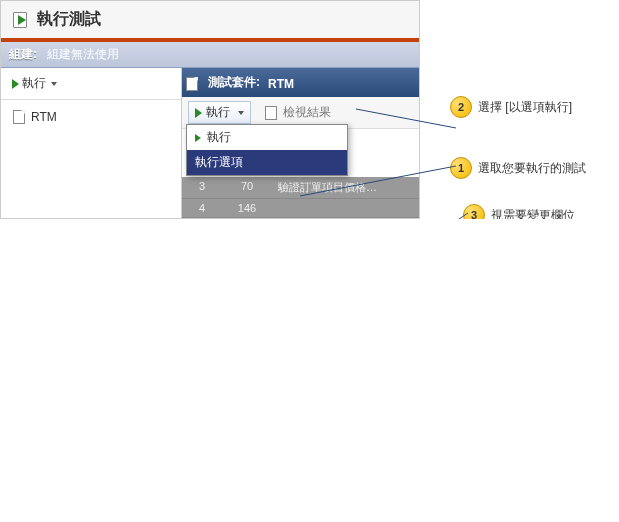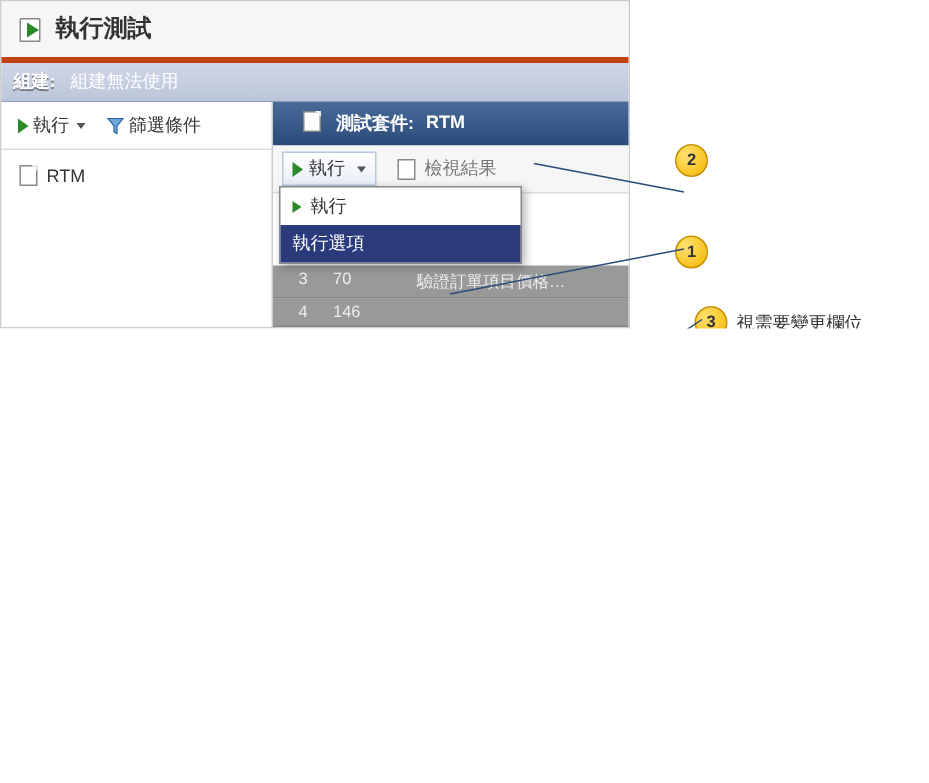--- a/index.html
+++ b/index.html
@@ -33,33 +33,33 @@
   .tri-green{display:inline-block;width:0;height:0;border-left:7px solid #2a8a2a;border-top:5px solid transparent;border-bottom:5px solid transparent}
   .tri-down-sm{display:inline-block;width:0;height:0;border-top:4px solid #555;border-left:3px solid transparent;border-right:3px solid transparent;margin-left:2px}
   .funnel{display:inline-block;width:12px;height:12px;position:relative}
   .funnel svg{width:12px;height:12px}
   .tree{padding:8px}
   .tree-item{display:flex;align-items:center;gap:4px;padding:2px 4px;cursor:pointer}
   .sheet-icon{display:inline-block;width:14px;height:14px;position:relative}
   .sheet-icon .pg{position:absolute;left:0;top:0;width:10px;height:12px;background:#fff;border:1px solid #888}
   .sheet-icon .fold{position:absolute;right:2px;top:0;width:0;height:0;border-top:4px solid #eee;border-left:4px solid transparent}
   .right-pane{flex:1;position:relative;background:#fff}
-  .suite-header{display:flex;align-items:flex-start;gap:8px;padding:6px 20px;background:linear-gradient(var(--header-grad1),var(--header-grad2));color:#fff;font-weight:bold}
+  .suite-header{display:flex;align-items:flex-end;gap:8px;padding:6px 4px;background:linear-gradient(var(--header-grad1),var(--header-grad2));color:#fff;font-weight:bold}
   .suite-toolbar{display:flex;gap:8px;padding:4px 6px;background:#f6f6f6;border-bottom:1px solid #ddd}
   .btn-run{display:flex;align-items:center;gap:4px;padding:2px 6px;border:1px solid #b8c8e0;background:linear-gradient(#fff,#e8eef8);cursor:pointer}
   .btn-run .split{width:0;height:0;border-top:4px solid #555;border-left:3px solid transparent;border-right:3px solid transparent;margin-left:4px;border-left-width:3px}
   .btn-ghost{display:flex;align-items:center;gap:4px;padding:2px 6px;color:var(--text-gray);cursor:default}
   .dropdown{position:absolute;left:4px;top:56px;width:160px;background:#fff;border:1px solid #888;box-shadow:2px 2px 6px rgba(0,0,0,.3);z-index:20}
   .dropdown .item{display:flex;align-items:center;gap:6px;padding:4px 8px;cursor:pointer;position:relative}
   .dropdown .item.sel{background:var(--blue-sel);color:#fff}
   .dropdown .item .tri-green.small{border-left-width:6px;border-top-width:4px;border-bottom-width:4px}
   .grid-rows{margin-top:48px}
   .grid-row{display:flex;background:var(--gray-row);color:#eee;font-size:11px;border-bottom:1px solid #888}
   .grid-row .c1{width:40px;text-align:center;padding:3px 0}
-  .grid-row .c2{width:50px;text-align:left;padding:3px 0}
+  .grid-row .c2{width:50px;text-align:center;padding:3px 0}
   .grid-row .c3{flex:1;padding:3px 6px}
   
   .dialog{position:absolute;left:53px;top:238px;width:388px;border:1px solid var(--gray-border);background:#fff;padding:12px 14px 14px 14px;box-shadow:0 0 4px rgba(0,0,0,.1);z-index:10}
   .dialog h2{margin:0 0 10px 0;font-size:14px;font-weight:bold}
   .form-row{display:flex;align-items:center;margin:6px 0}
   .form-row .lbl{width:78px}
   .select{flex:1;height:20px;border:1px solid #999;background:#fff;position:relative;display:flex;align-items:center;padding:0 18px 0 6px;max-width:248px}
   .select.disabled{color:#aaa}
   .select .arrow{position:absolute;right:4px;top:6px;width:0;height:0;border-top:5px solid #555;border-left:4px solid transparent;border-right:4px solid transparent}
   .select.disabled .arrow{border-top-color:#bbb}
@@ -95,28 +95,20 @@
     <span class="val">組建無法使用</span>
   </div>
   <div class="content-row">
     <div class="left-pane">
       <div class="left-toolbar">
         <button class="btn-mini">
           <span class="tri-green"></span>
           <span>執行</span>
           <span class="tri-down-sm"></span>
         </button>
-        <button class="btn-mini">
-          <span class="funnel">
-            <svg viewBox="0 0 12 12">
-                <path d="M1 1h10L7 6v5l-2-1V6z" fill="#6fa8dc" stroke="#28619a" stroke-width="0.8"></path>
-              </svg>
-          </span>
-          <span>篩選條件</span>
-        </button>
       </div>
       <div class="tree">
         <div class="tree-item">
           <span class="sheet-icon">
               <span class="pg"></span>
               <span class="fold"></span>
             </span>
           <span>RTM</span>
         </div>
       </div>
@@ -220,20 +212,22 @@
         <span class="arrow"></span>
       </div>
     </div>
   </div>
 </div>
 
 <div class="footer-shade"></div>
 
 <div class="callout" style="left:450px;top:96px">
   <span class="cnum">2</span>
+  <span class="ctext">選擇 [以選項執行]</span>
 </div>
 <div class="callout" style="left:450px;top:157px">
   <span class="cnum">1</span>
+  <span class="ctext">選取您要執行的測試</span>
 </div>
 <div class="callout" style="left:463px;top:204px">
   <span class="cnum">3</span>
   <span class="ctext">視需要變更欄位</span>
 </div>
 
 </body></html>

